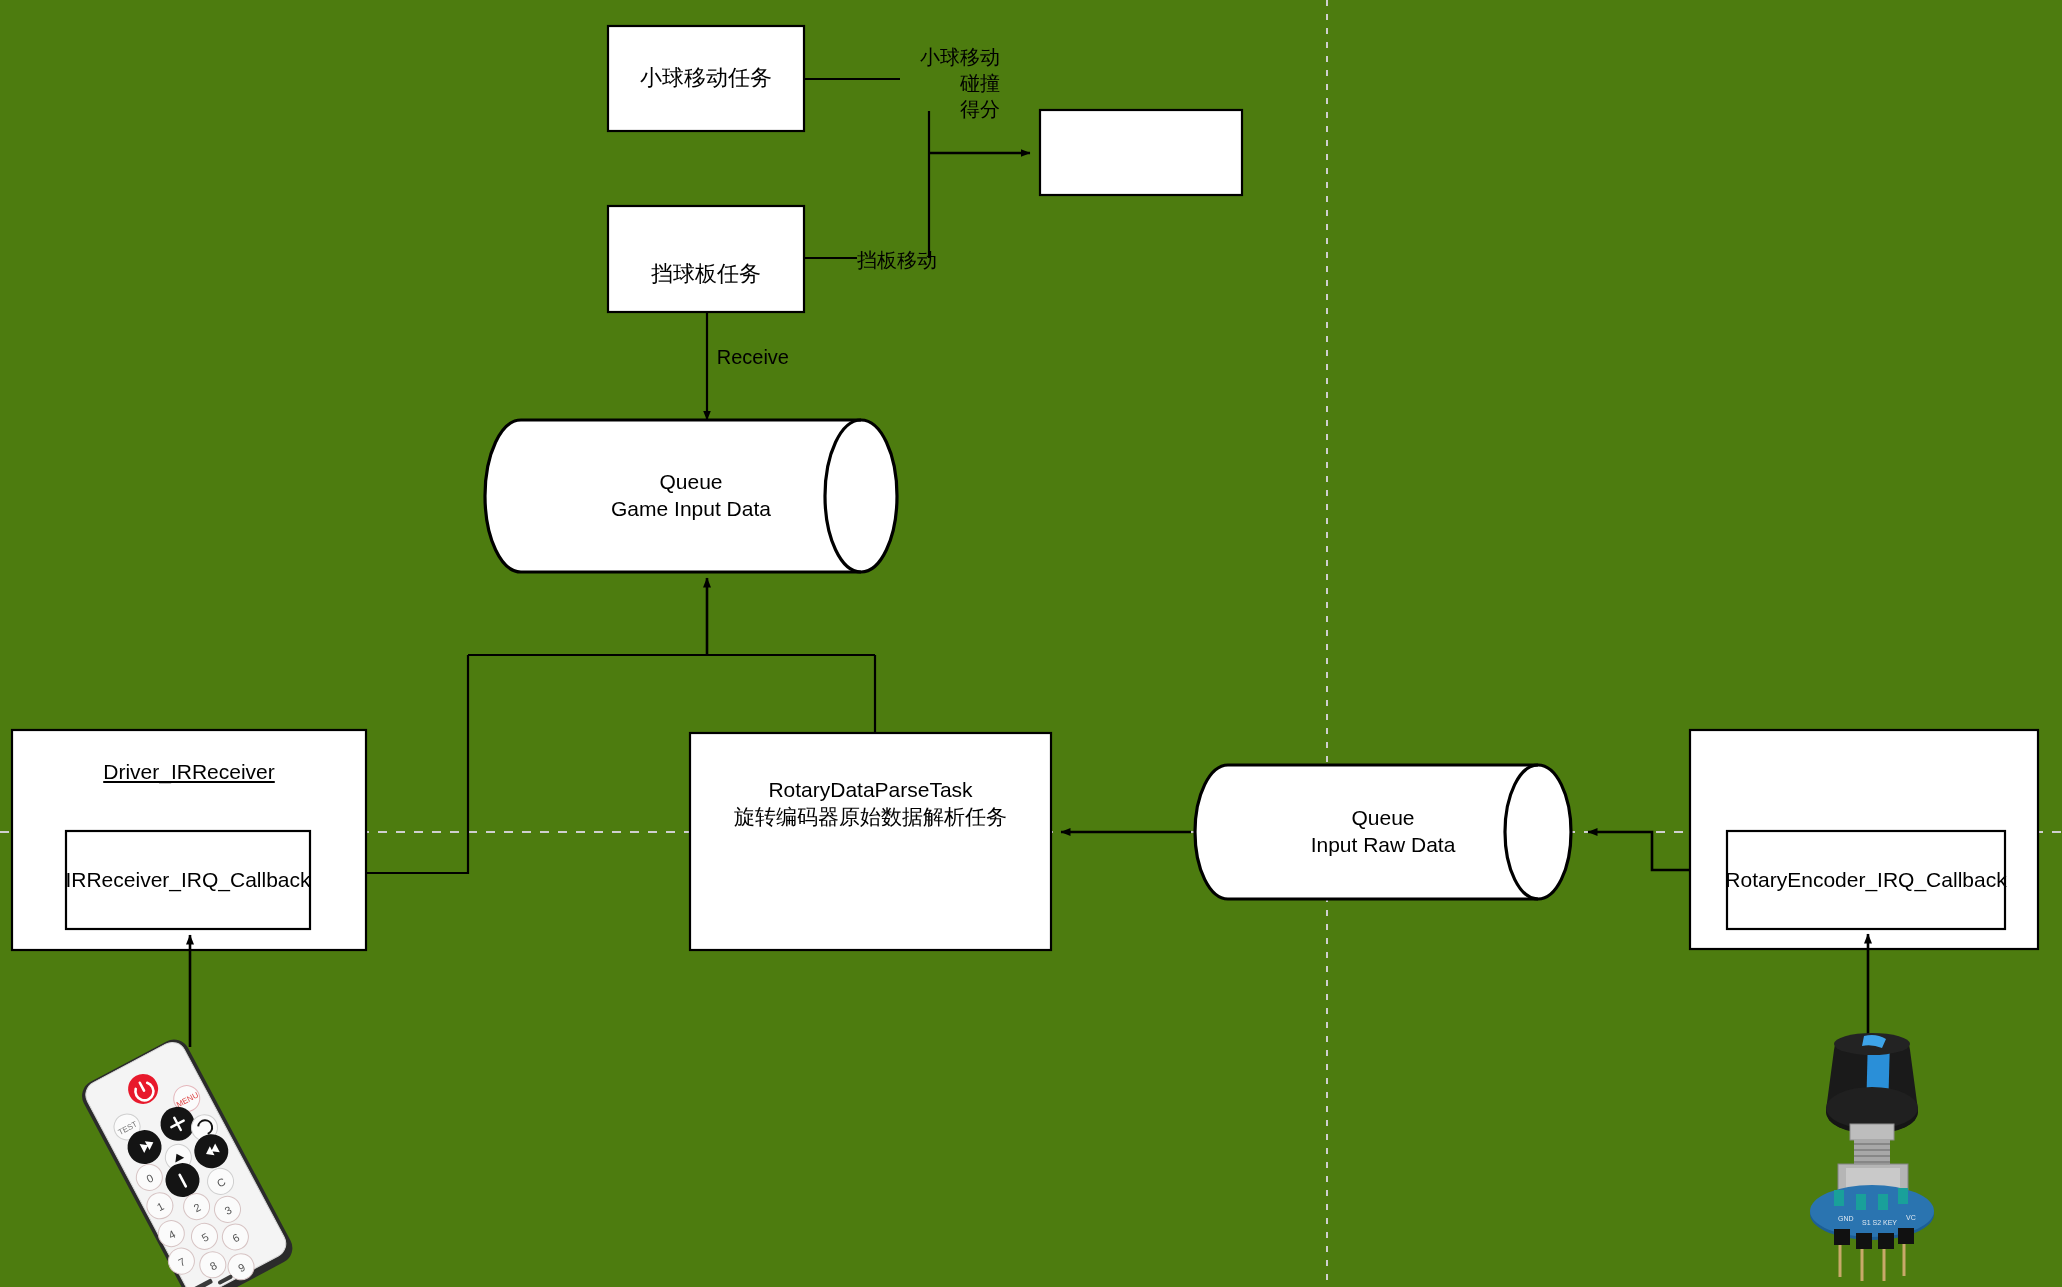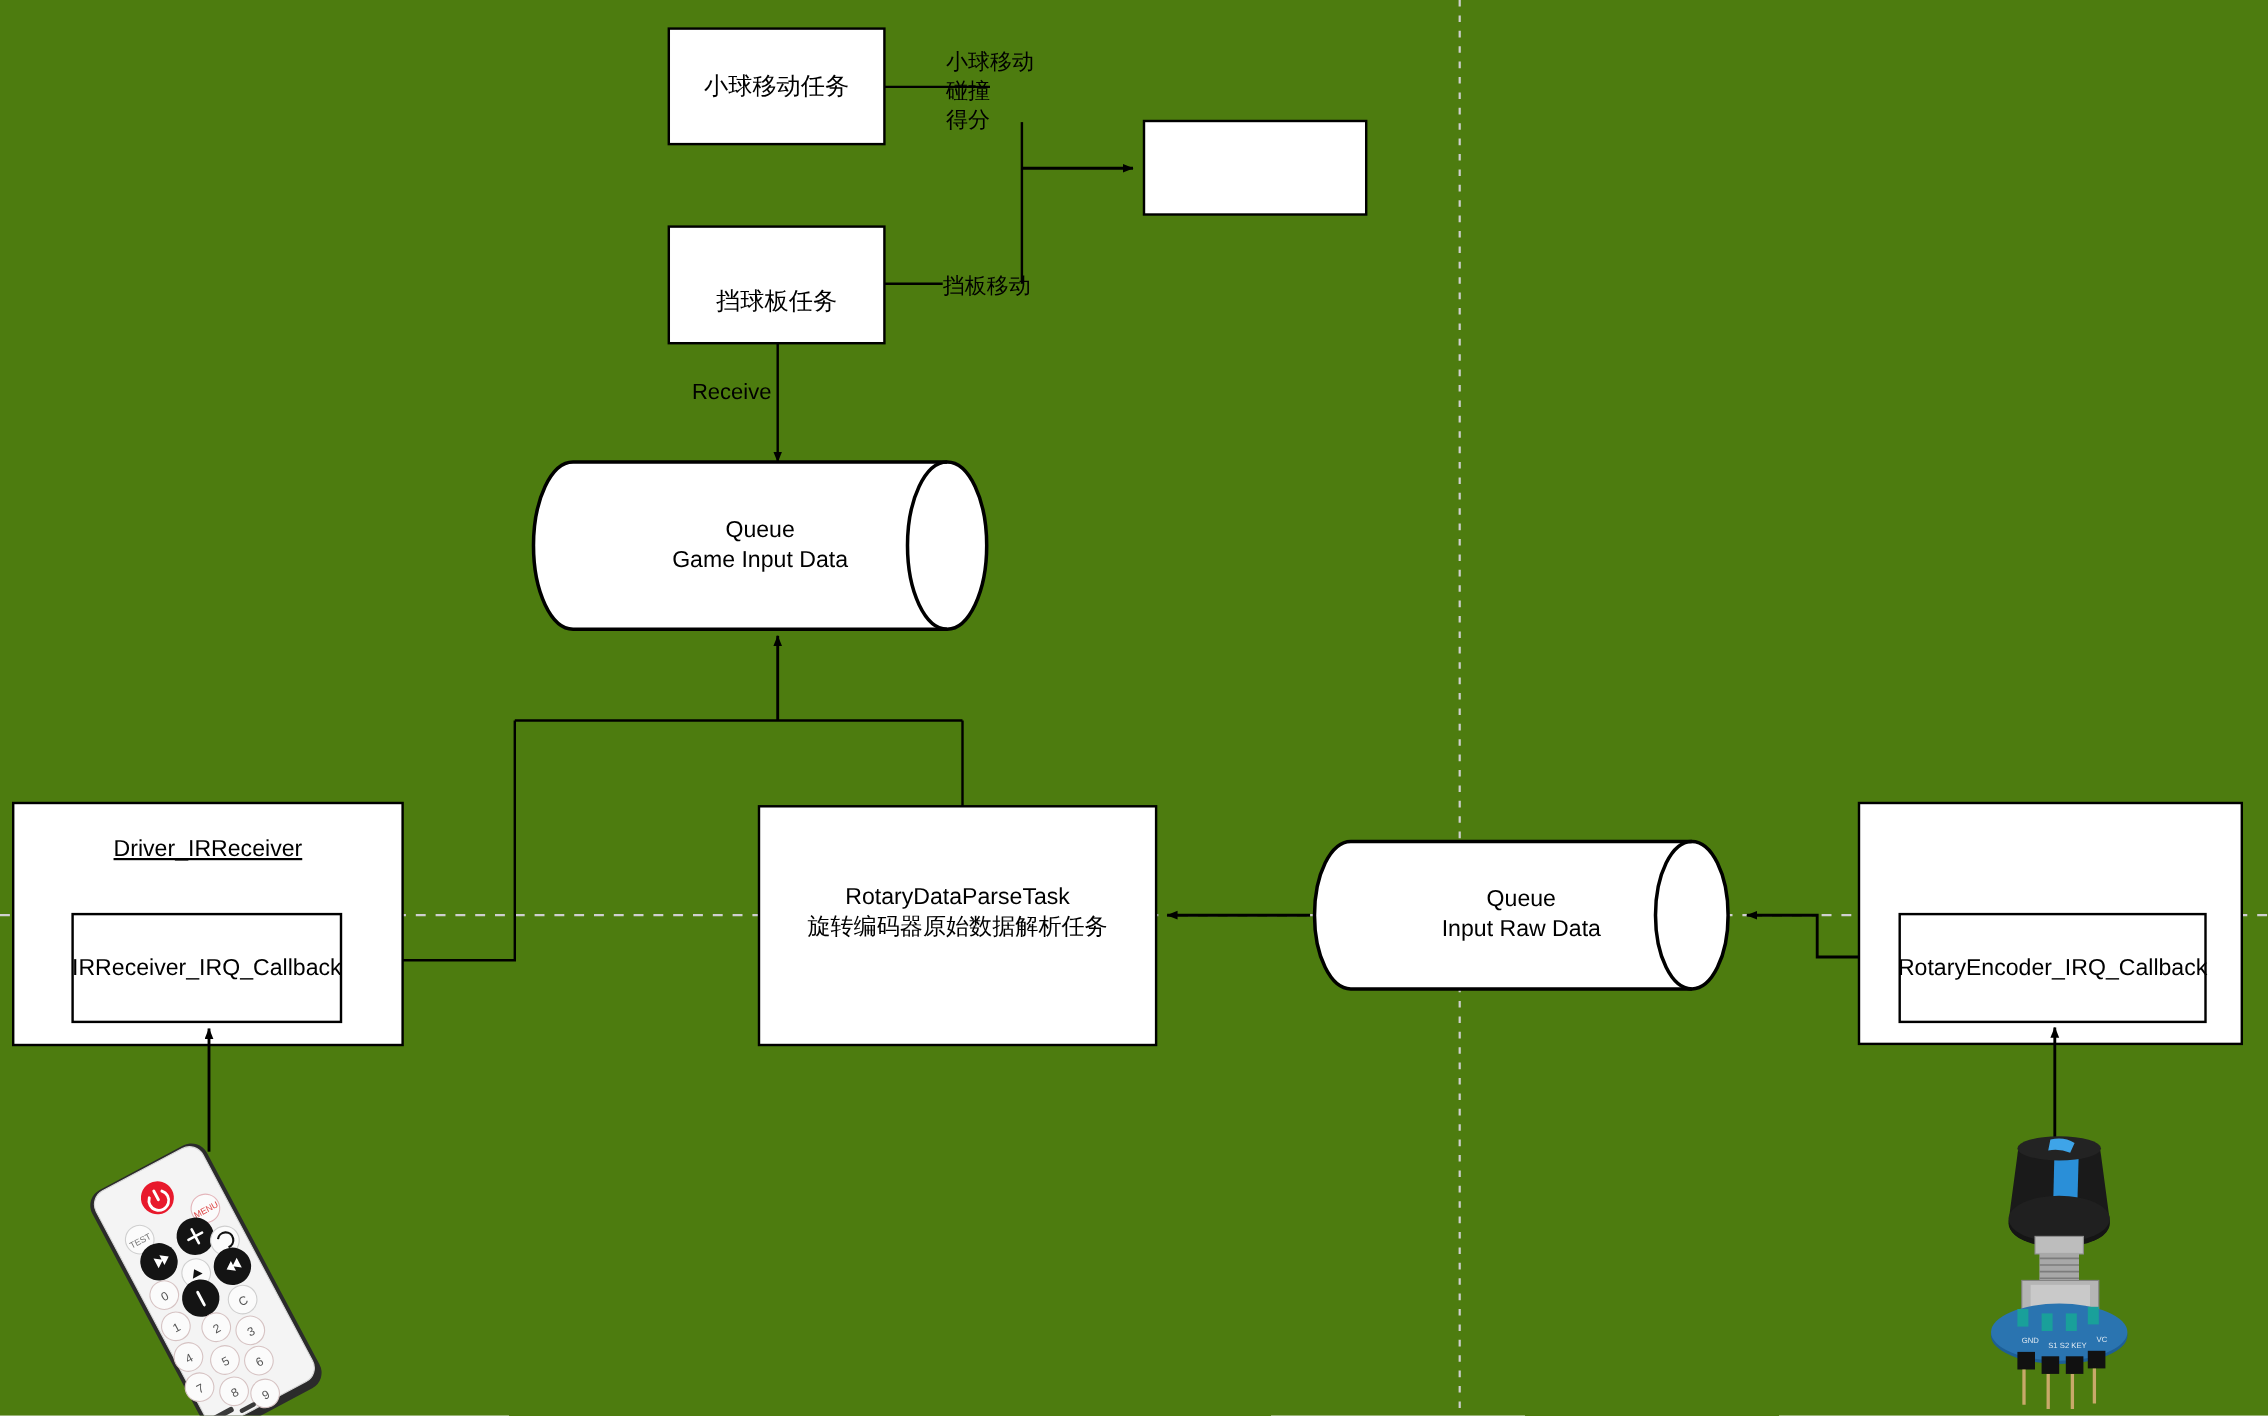--- a/index.html
+++ b/index.html
@@ -33,21 +33,21 @@
     text-align: center;
     color: #000000;
     line-height: 1.28;
     pointer-events: none;
     white-space: pre;
   }
   .edge-label {
     position: absolute;
     color: #000000;
     line-height: 1.3;
-    text-align: left;
+    text-align: right;
     white-space: pre;
     pointer-events: none;
   }
   .t22 { font-size: 22px; }
   .t21 { font-size: 21px; text-align: center; }
   .t20 { font-size: 20px; }
   .photo {
     position: absolute;
   }
 </style>
@@ -138,21 +138,21 @@
 
   <div class="node-text t21" style="left:1228px; top:765px; width:310px; height:134px;">
     <span>Queue</span>
     <span>Input Raw Data</span>
   </div>
 
   <div class="node-text t21" style="left:12px; top:752px; width:354px; height:40px;text-decoration:underline;">Driver_IRReceiver</div>
 
   <div class="node-text t21" style="left:66px; top:831px; width:244px; height:98px;">IRReceiver_IRQ_Callback</div>
 
-  <div class="node-text t21" style="left:690px; top:790px; width:361px; height:80px;">
+  <div class="node-text t21" style="left:690px; top:764px; width:361px; height:80px;">
     <span>RotaryDataParseTask</span>
     <span>旋转编码器原始数据解析任务</span>
   </div>
 
 
   <div class="node-text t21" style="left:1727px; top:831px; width:278px; height:98px;">RotaryEncoder_IRQ_Callback</div>
 
   <svg class="photo" style="left:60px; top:1028px;" width="260" height="260" viewBox="0 0 260 260">
     <g transform="rotate(-28 130 130)">
       <rect x="62" y="16" width="118" height="250" rx="16" fill="#2b2b2b"></rect>

